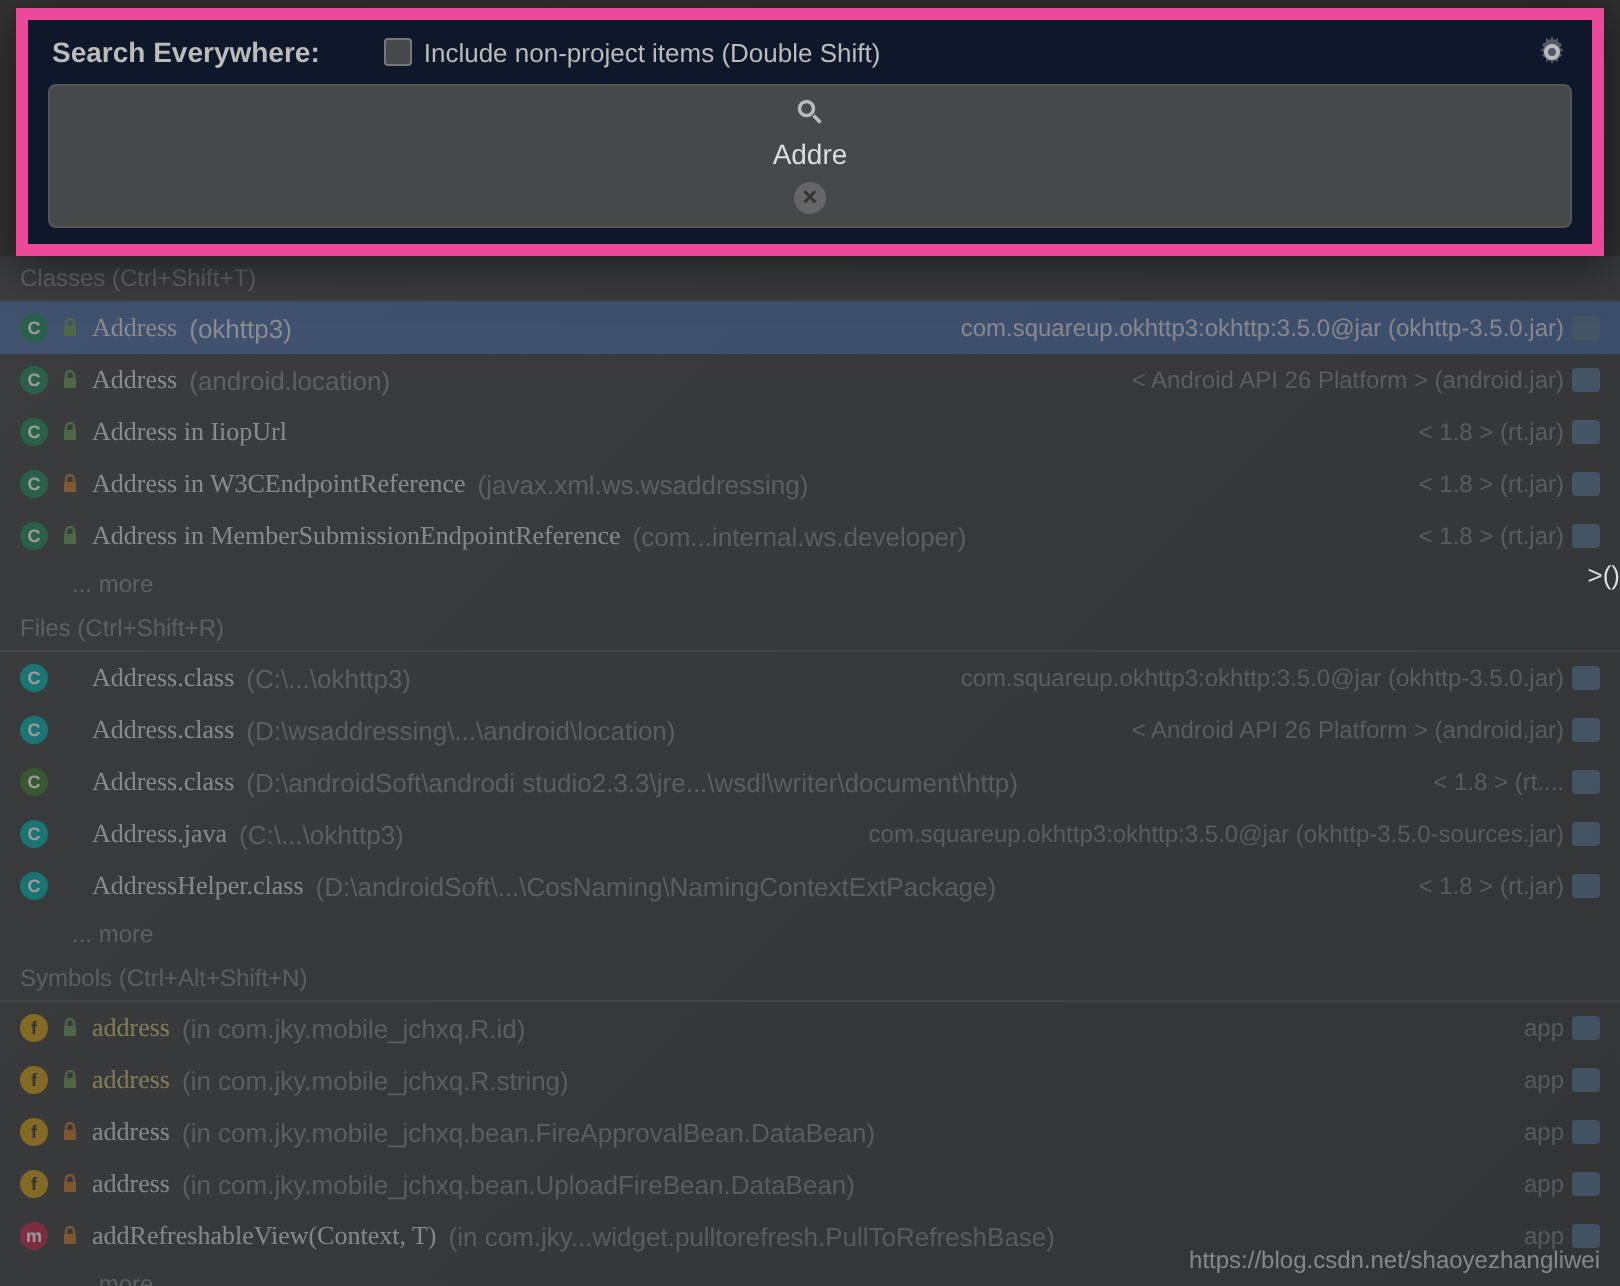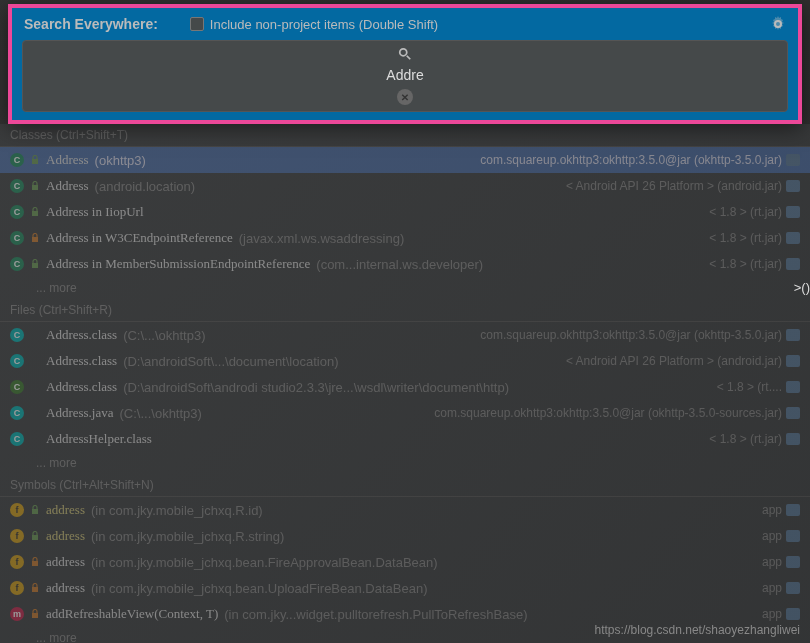--- a/index.html
+++ b/index.html
@@ -14,22 +14,22 @@
       position: relative;
     }
     .background-blur {
       position: absolute;
       inset: 0;
       background: linear-gradient(135deg, #3a3a3a 0%, #2a2a2a 100%);
       opacity: 0.5;
     }
     .popup {
       position: relative;
-      background: #0369a1;
-      border: 4px solid #ec4899;
+      background: #0f172a;
+      border: 6px solid #ec4899;
       margin: 4px 8px 0 8px;
       box-shadow: 0 4px 20px rgba(0,0,0,0.5);
     }
     .header {
       display: flex;
       align-items: center;
       padding: 8px 12px;
       gap: 12px;
     }
     .header-title {
@@ -261,41 +261,42 @@
       <span class="icon-badge icon-jar">C</span>
       <span style="width:10px"></span>
       <span class="result-name">Address.class</span>
       <span class="gray">(C:\...\okhttp3)</span>
       <span class="right-text">com.squareup.okhttp3:okhttp:3.5.0@jar (okhttp-3.5.0.jar) <span class="module-icon"></span></span>
     </div>
       <div class="result-row">
       <span class="icon-badge icon-jar">C</span>
       <span style="width:10px"></span>
       <span class="result-name">Address.class</span>
-      <span class="gray">(D:\androidSoft\...\document\location)</span>
+      <span class="gray">(D:\wsaddressing\...\android\location)</span>
       <span class="right-text">&lt; Android API 26 Platform &gt; (android.jar) <span class="module-icon"></span></span>
     </div>
       <div class="result-row">
       <span class="icon-badge icon-class-i">C</span>
       <span style="width:10px"></span>
       <span class="result-name">Address.class</span>
       <span class="gray">(D:\androidSoft\androdi studio2.3.3\jre...\wsdl\writer\document\http)</span>
       <span class="right-text">&lt; 1.8 &gt; (rt.... <span class="module-icon"></span></span>
     </div>
       <div class="result-row">
       <span class="icon-badge icon-jar">C</span>
       <span style="width:10px"></span>
       <span class="result-name">Address.java</span>
       <span class="gray">(C:\...\okhttp3)</span>
       <span class="right-text">com.squareup.okhttp3:okhttp:3.5.0@jar (okhttp-3.5.0-sources.jar) <span class="module-icon"></span></span>
     </div>
       <div class="result-row">
       <span class="icon-badge icon-jar">C</span>
       <span style="width:10px"></span>
       <span class="result-name">AddressHelper.class</span>
+      <span class="gray">(D:\androidSoft\...\CosNaming\NamingContextExtPackage)</span>
       <span class="right-text">&lt; 1.8 &gt; (rt.jar) <span class="module-icon"></span></span>
     </div>
     </div>
   <div class="more-row">... more</div>
 
   <div class="section-header">Symbols (Ctrl+Alt+Shift+N)</div>
   <div id="symbols-list">
       <div class="result-row">
       <span class="icon-badge icon-field">f</span>
       <svg width="10" height="10" viewBox="0 0 10 10">

